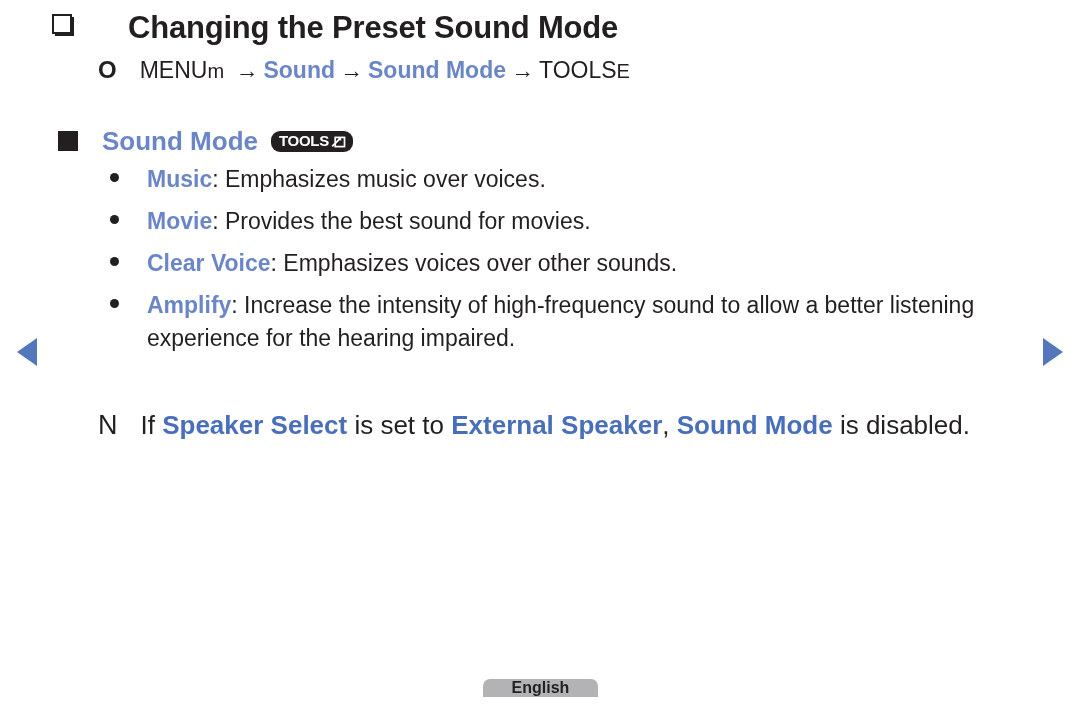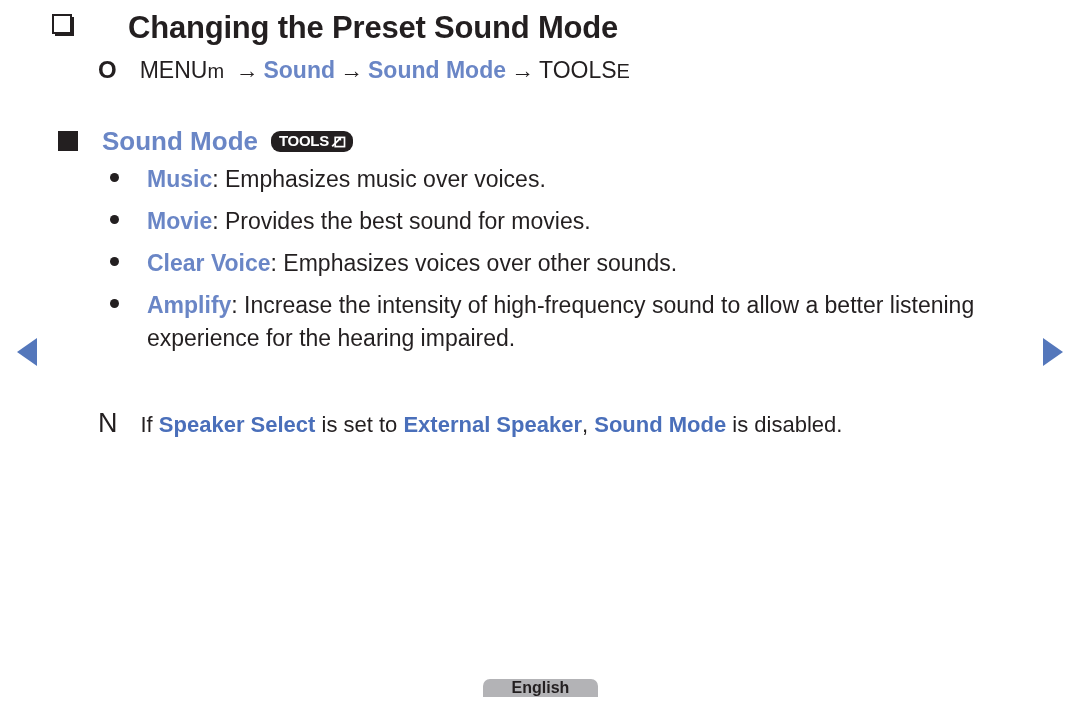--- a/index.html
+++ b/index.html
@@ -210,21 +210,21 @@
     white-space: nowrap;
   }
   .note-glyph {
     font-size: 27px;
     line-height: 1;
     font-weight: normal;
     margin-right: 23px;
     color: #231f20;
   }
   .note-text {
-    font-size: 22px;
+    font-size: 26px;
     line-height: 1.2;
   }
   .note-text .blue {
     color: #4a6fba;
     font-weight: bold;
   }
 
   
   .lang-badge {
     position: absolute;

